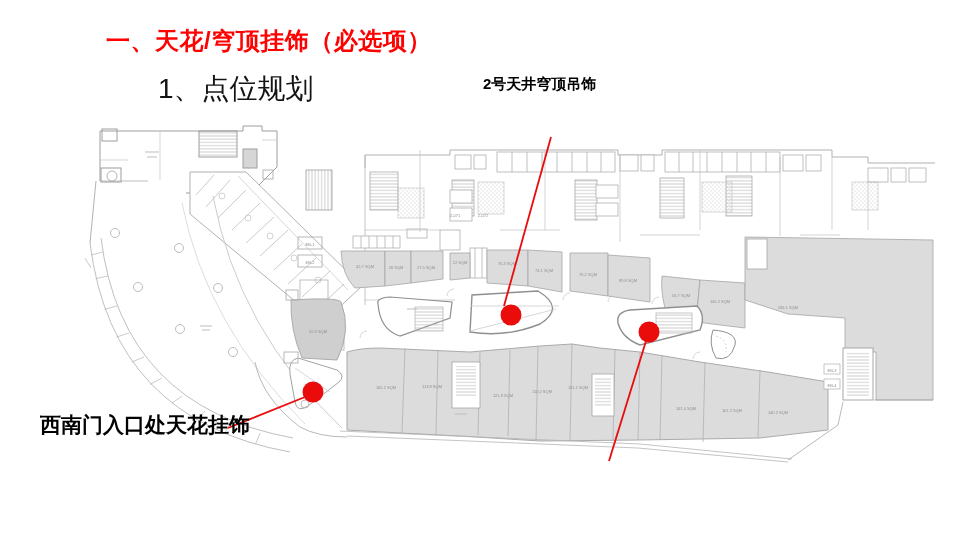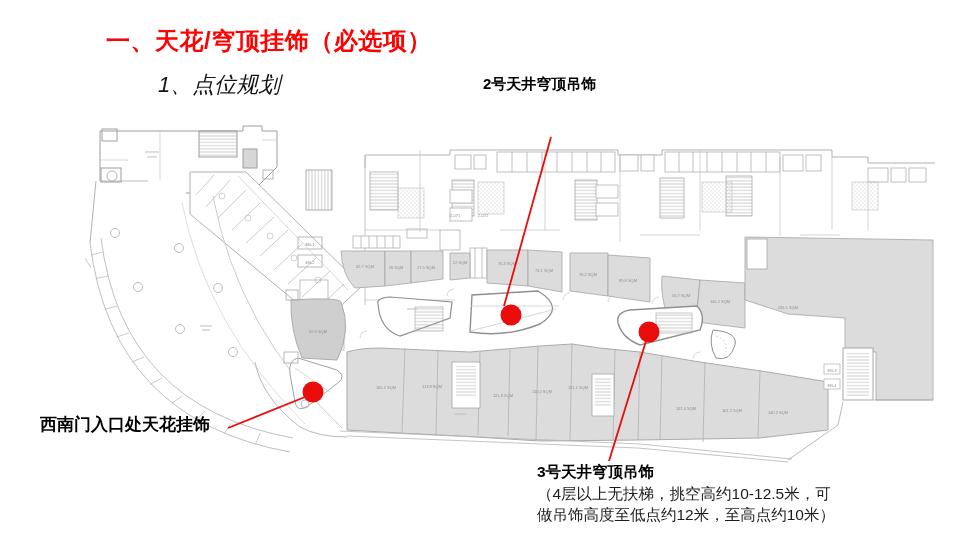--- a/index.html
+++ b/index.html
@@ -7,27 +7,27 @@
     position:relative;width:960px;height:540px;background:#ffffff;overflow:hidden;
     font-family:"Liberation Sans","DejaVu Sans",sans-serif;
     border-radius:20px;
   }
   .slide-title{
     position:absolute;left:106px;top:25px;margin:0;
     font-size:24px;font-weight:800;color:var(--title-red,#fe0202);letter-spacing:.5px;white-space:nowrap;
   }
   .slide-subtitle{
     position:absolute;left:158px;top:70px;margin:0;
-    font-size:22px;font-weight:500;color:#141414;white-space:nowrap;font-style:italic;
+    font-size:28px;font-weight:500;color:#141414;white-space:nowrap;
   }
   .plan-svg{position:absolute;left:0;top:0;width:960px;height:540px;}
   .ann{position:absolute;font-size:15px;line-height:21px;color:#1c1c1c;white-space:nowrap;}
   .ann .hd{font-weight:800;color:#000;}
   .ann-a2{left:483px;top:73px;}
-  .ann-sw{left:40px;top:414px;font-size:17px;line-height:21.5px;}
+  .ann-sw{left:40px;top:414px;font-size:21px;line-height:21.5px;}
   .ann-a3{left:537px;top:461px;font-size:15.5px;line-height:21.5px;}
 </style>
 </head>
 <body>
 
 <div class="slide" style="--title-red: #fe0202;">
 
   <h1 class="slide-title">一、天花/穹顶挂饰（必选项）</h1>
   <h2 class="slide-subtitle">1、点位规划</h2>
 
@@ -281,19 +281,14 @@
   </svg>
 
   <div class="ann ann-a2">
     <div class="hd">2号天井穹顶吊饰</div>
   </div>
 
   <div class="ann ann-sw">
     <div class="hd">西南门入口处天花挂饰</div>
   </div>
 
-  <div class="ann ann-a3">
-    <div class="hd">3号天井穹顶吊饰</div>
-    <div>（4层以上无扶梯，挑空高约10-12.5米，可</div>
-    <div>做吊饰高度至低点约12米，至高点约10米）</div>
-  </div>
 
 </div>
 
 </body></html>

